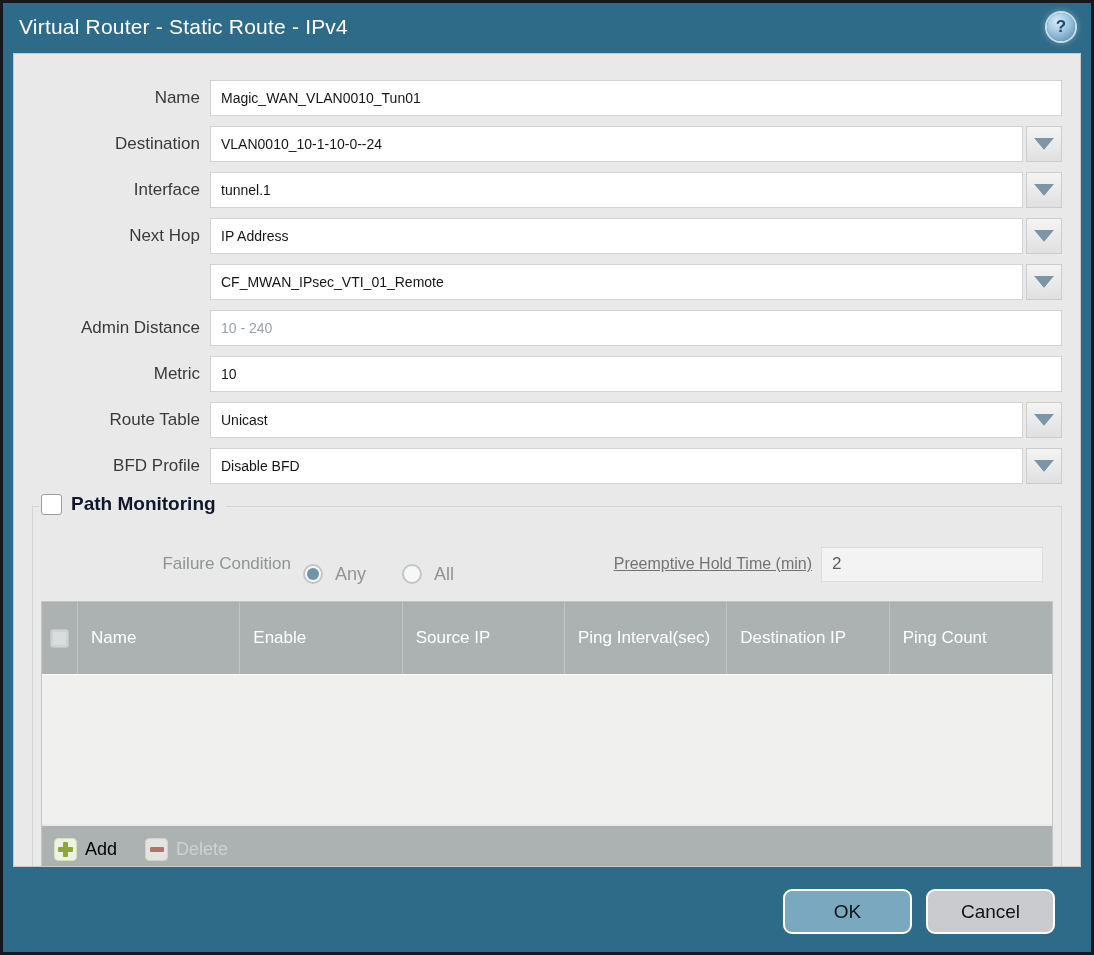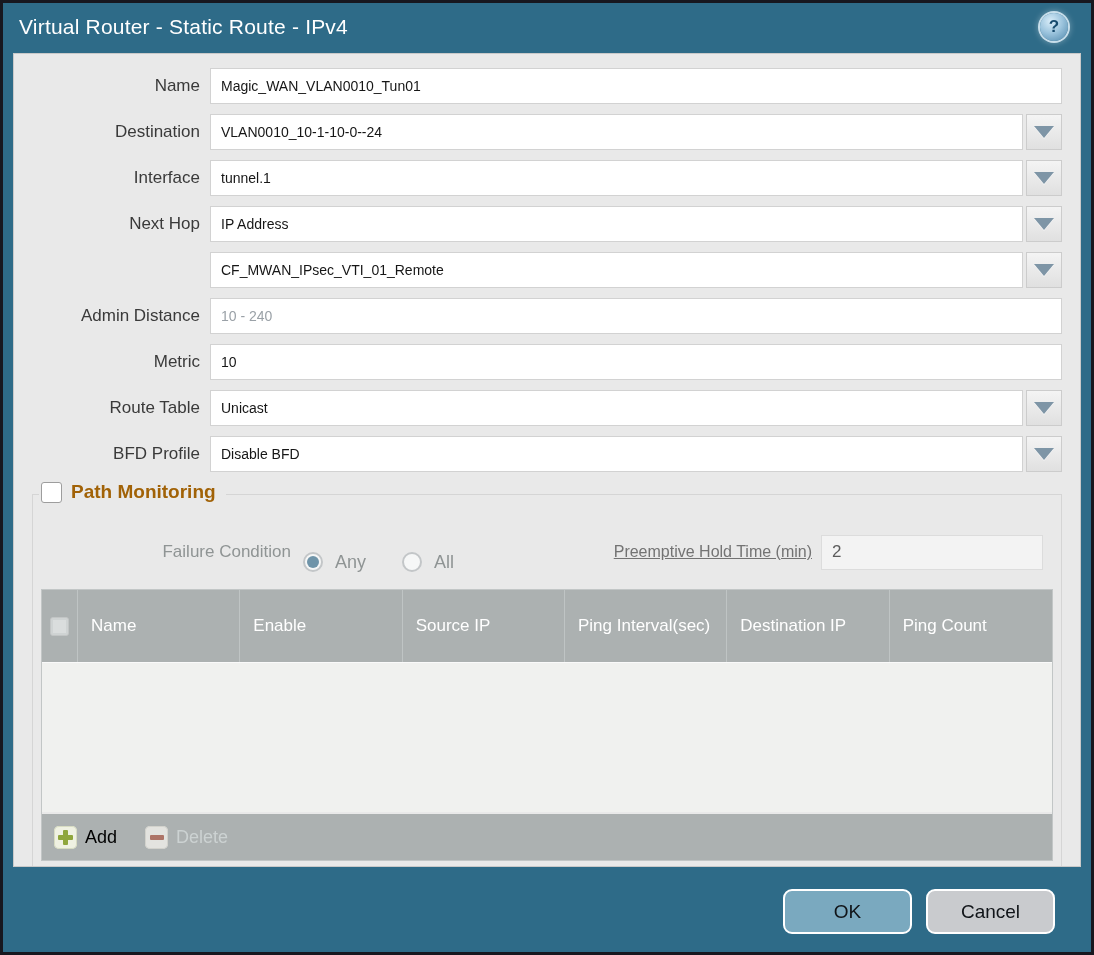--- a/index.html
+++ b/index.html
@@ -15,37 +15,37 @@
   .frame {
     width: 100%; height: 100%;
     background: #2e6b88;            
     position: relative;
   }
 
   
   .titlebar {
     height: 48px;
     display: flex; align-items: center; justify-content: space-between;
-    padding: 0 23px 0 16px;
+    padding: 0 16px 0 16px;
   }
   .title { color: #ffffff; font-size: 21px; font-weight: 400; letter-spacing: .2px; }
   .help {
     width: 28px; height: 28px; border-radius: 50%;
     background: radial-gradient(circle at 38% 30%, #d9edf9 0%, #9cc4dd 45%, #4d86ab 100%);
     box-shadow: 0 0 0 2px rgba(220,237,248,.85), 0 0 6px 2px rgba(255,255,255,.35);
     display: flex; align-items: center; justify-content: center;
     color: #174b6e; font-weight: bold; font-size: 17px; cursor: pointer;
   }
 
   
   .content {
     position: absolute; left: 10px; right: 10px; top: 50px; bottom: 85px;
     background: #e9e9e9;
     border: 1px solid #c9c9c9;
-    padding-top: 14px;
+    padding-top: 26px;
     overflow: hidden;
   }
 
   .row { display: flex; align-items: center; height: 36px; margin: 0 18px 10px 0; }
   .row .lbl {
     width: 196px; text-align: right; padding-right: 10px;
     color: #3a3a3a; font-size: 17px; white-space: nowrap;
   }
   .field { flex: 1; display: flex; height: 36px; }
   .tinput {
@@ -79,21 +79,21 @@
   }
   .pm-legend {
     position: absolute; top: -14px; left: 6px;
     display: flex; align-items: center; gap: 9px;
     background: #e9e9e9; padding: 0 10px 0 2px;
   }
   .checkbox {
     width: 21px; height: 21px; background: #ffffff;
     border: 1px solid #9d9d9d; border-radius: 3px; cursor: pointer;
   }
-  .pm-title { font-size: 19px; font-weight: bold; color: #a16207; }
+  .pm-title { font-size: 19px; font-weight: bold; color: #0f172a; }
 
   .fc-row { display: flex; align-items: center; height: 38px; margin: 8px 10px 18px 0; }
   .fc-lbl { width: 262px; text-align: right; padding-right: 12px; color: #8f9494; font-size: 17px; }
   .radio-group { display: flex; align-items: center; gap: 36px; margin-top: 20px; }
   .radio-opt { display: flex; align-items: center; gap: 12px; }
   .radio {
     width: 20px; height: 20px; border-radius: 50%;
     border: 2px solid #c3c6c8; background: #f6f7f7;
     display: flex; align-items: center; justify-content: center;
   }

